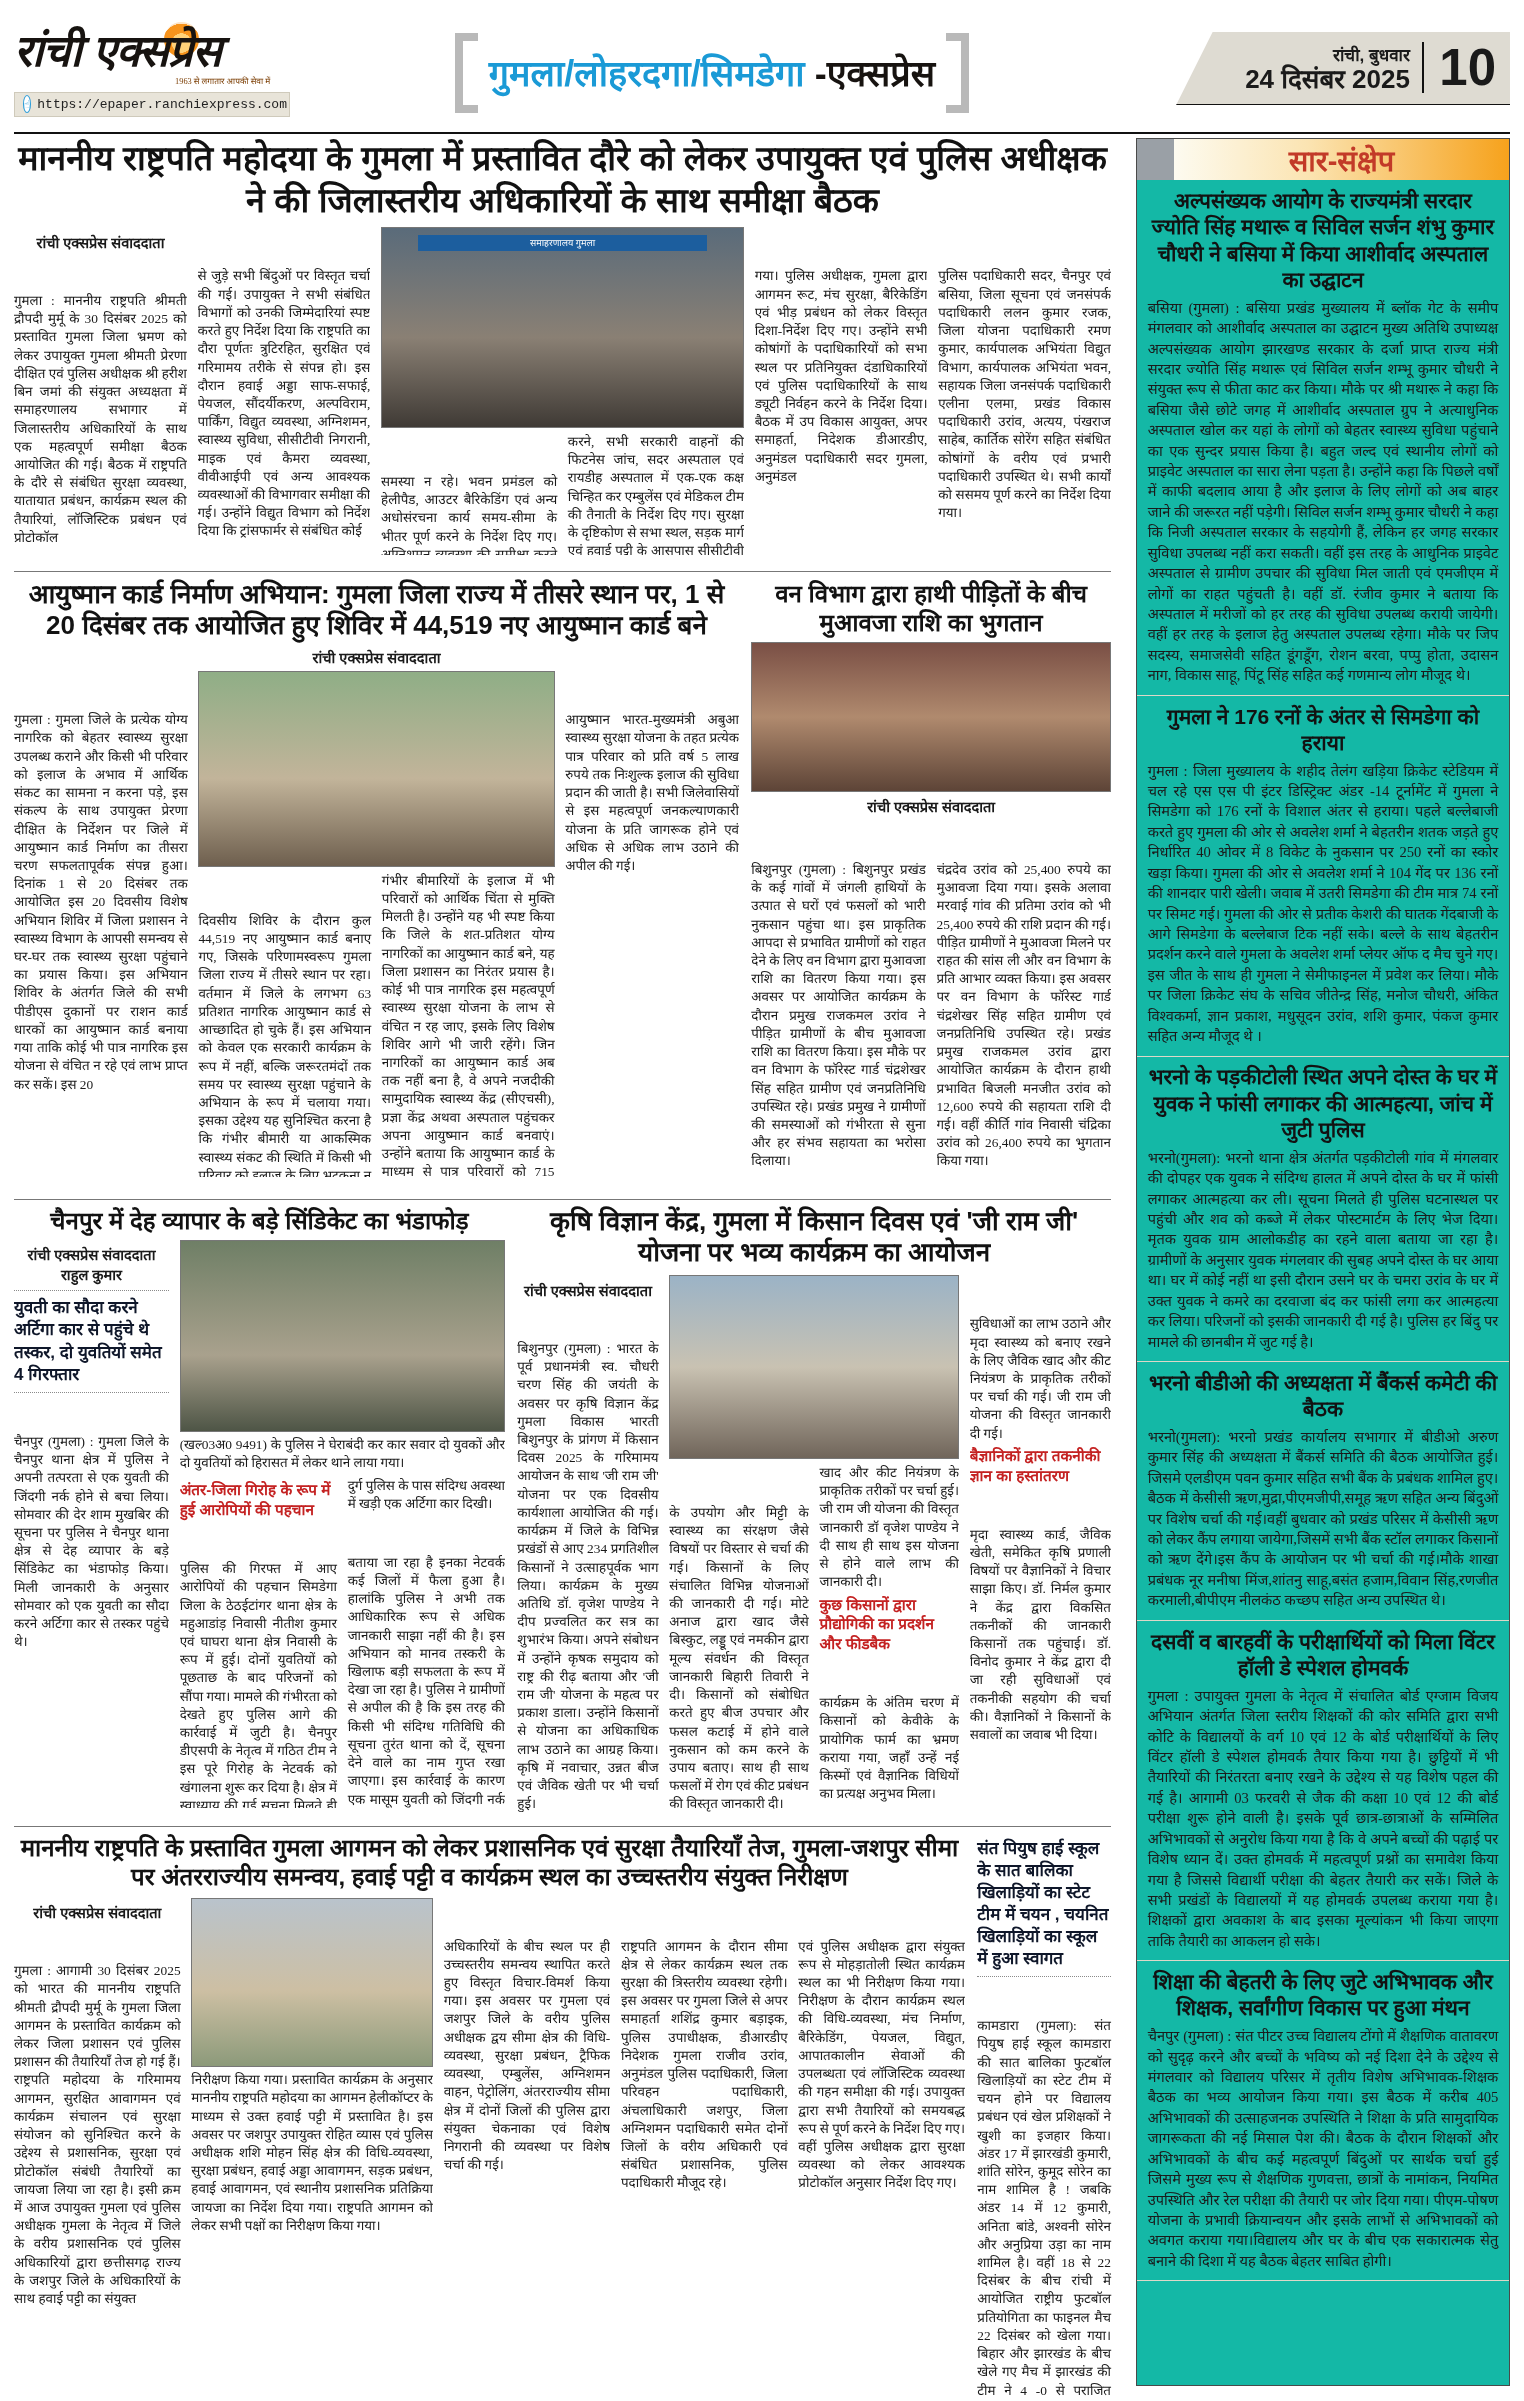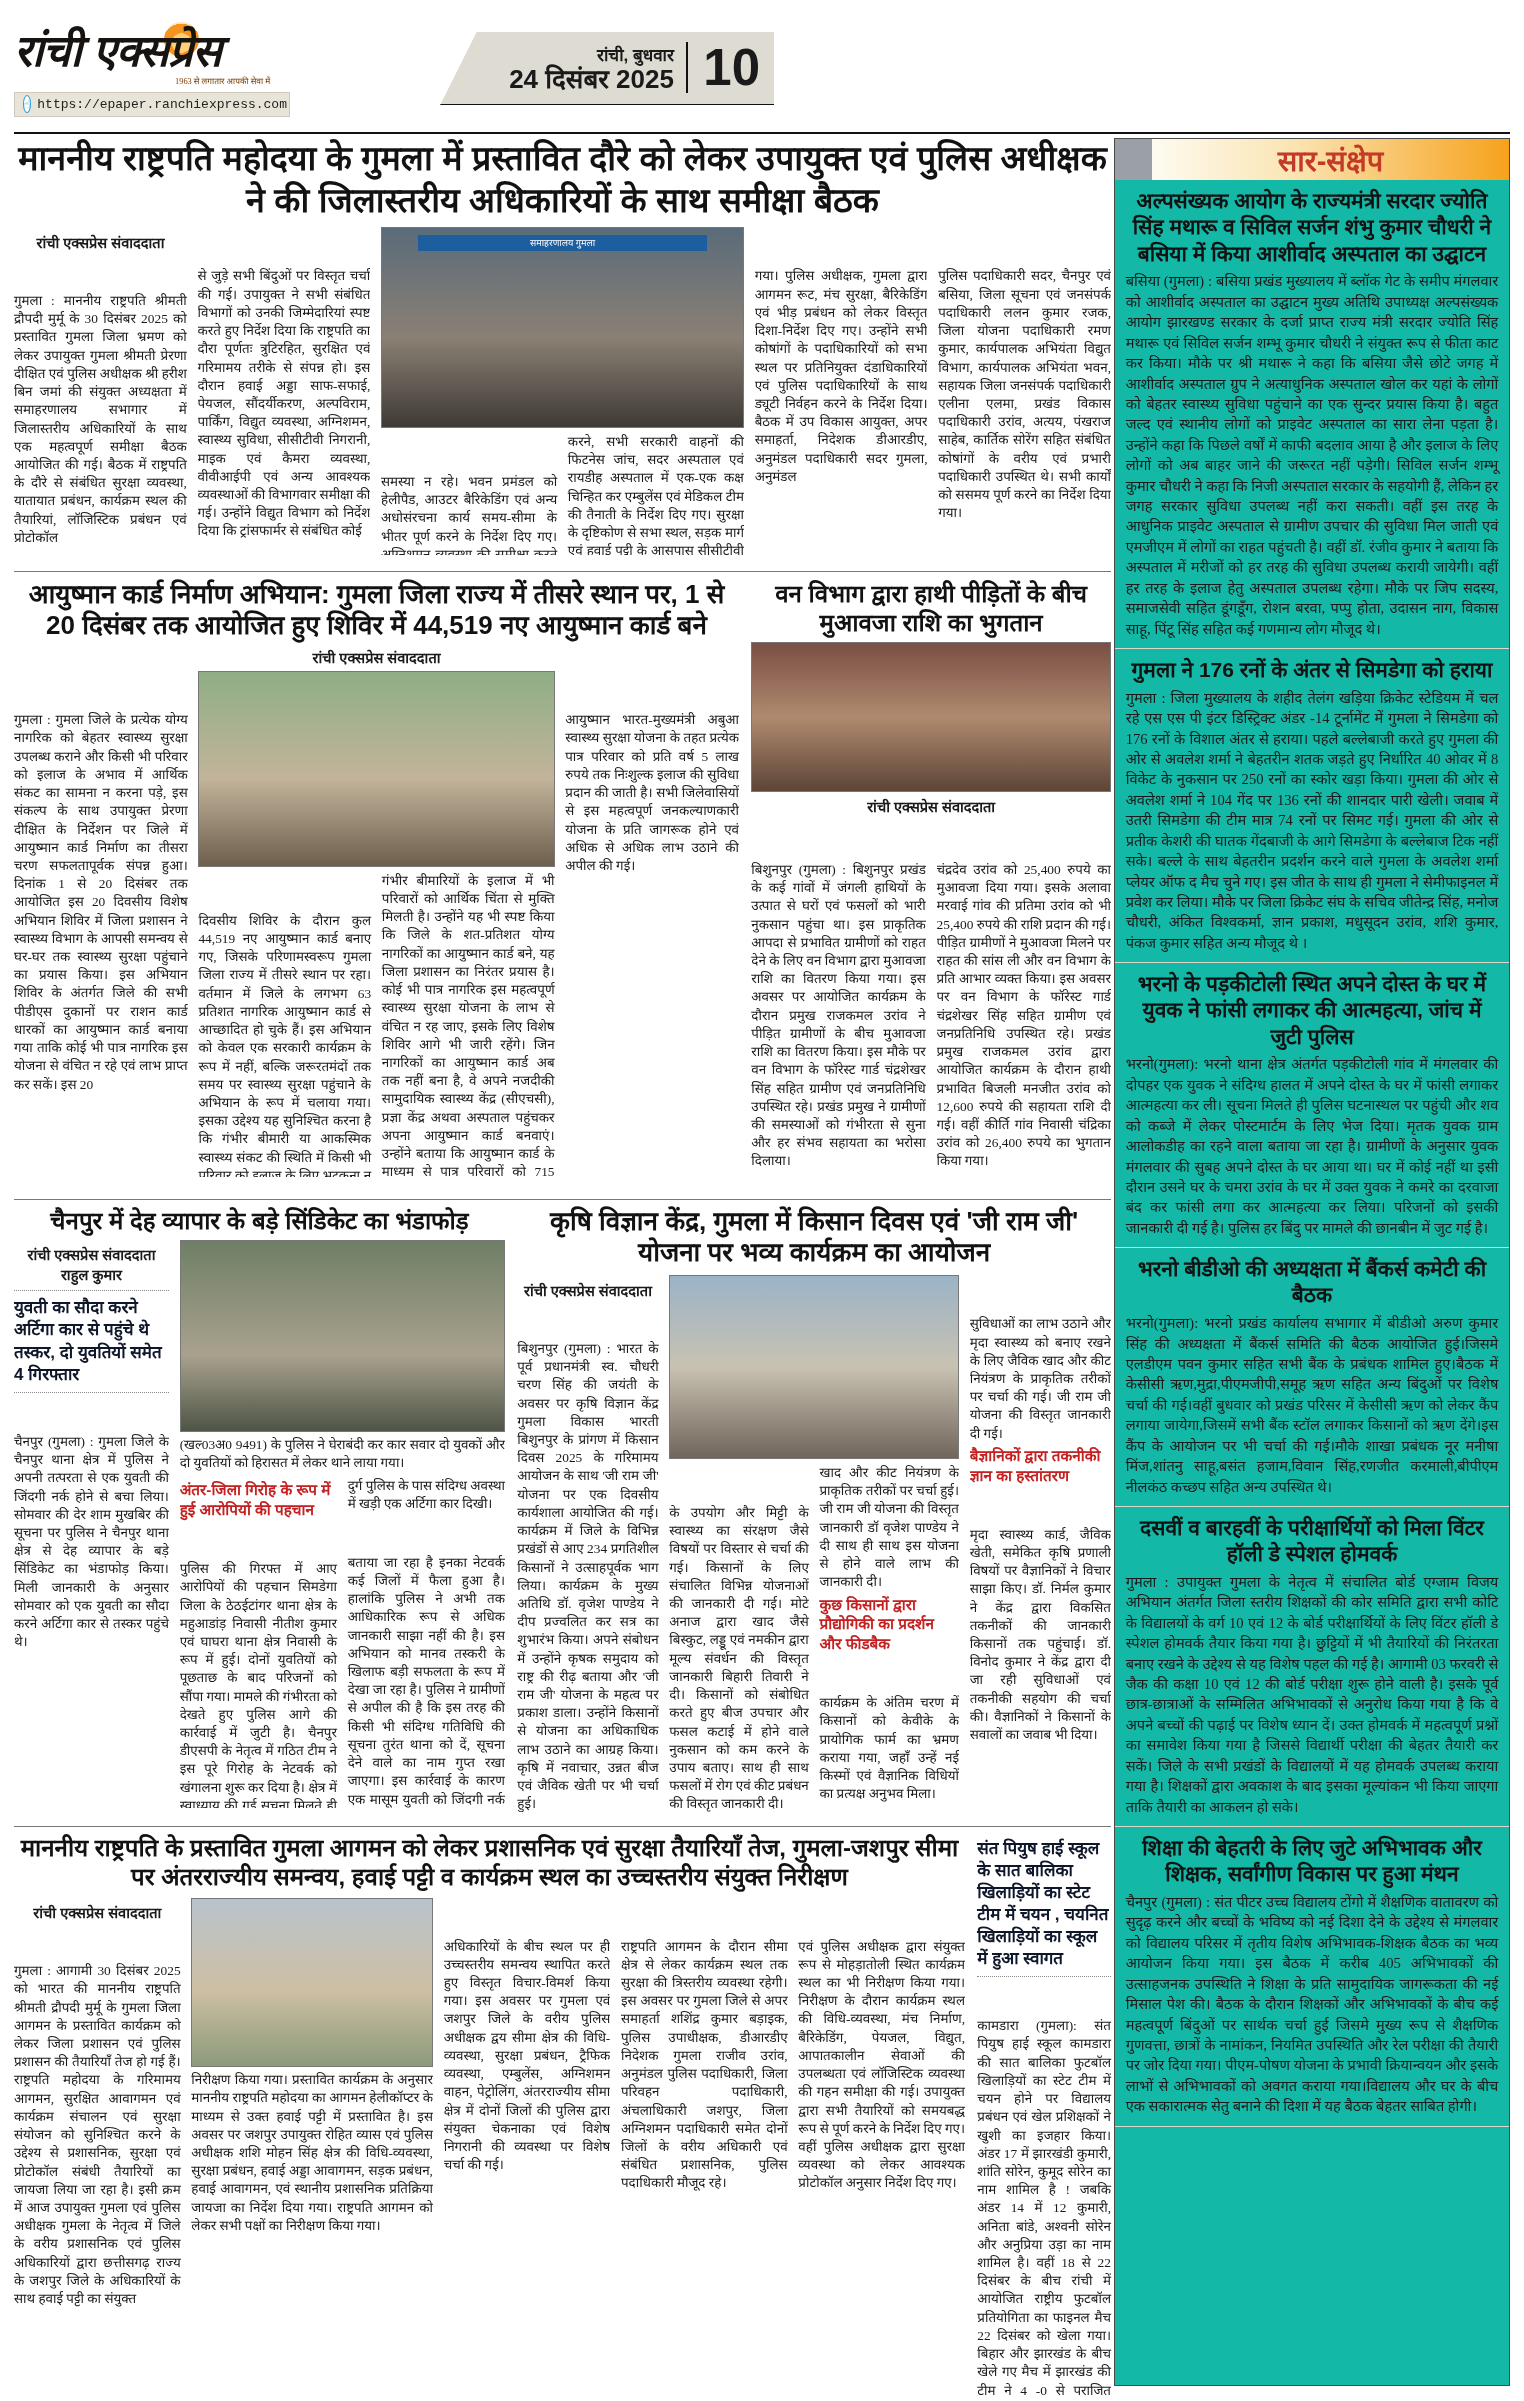--- a/index.html
+++ b/index.html
@@ -29,21 +29,21 @@
   .banner-suffix { color:#171310; }
   .date-block { width:430px; display:flex; align-items:center; justify-content:flex-end; }
   .date-band { background:#dedbd2; clip-path:polygon(11% 0,100% 0,100% 100%,0 100%); display:flex; align-items:center; justify-content:flex-end;
          gap:12.3px; padding:10.7px 14px 10.7px 69px; border-bottom:1.5px solid #111; }
   .date-lines { text-align:right; font-family:"Liberation Sans","DejaVu Sans",sans-serif; }
   .city-day { font-size:17px; font-weight:700; }
   .date-txt { font-size:26px; font-weight:800; line-height:1.05; }
   .pagenum { font-size:51px; font-weight:900; border-left:2.3px solid #111; padding-left:15px; line-height:1; font-family:"Liberation Sans","DejaVu Sans",sans-serif; }
   .masthead-rule { border-top:2.3px solid #111; margin-top:3.1px; }
   
-  .content { display:flex; gap:3px; margin-top:4.6px; height:2248px; }
+  .content { display:flex; gap:25px; margin-top:4.6px; height:2248px; }
   .main-col { width:1097px; }
   .aside-col { flex:1; border:1.5px solid #4a4a4a; background:#14b8a6; overflow:hidden; }
   
   .article h2 { font-family:"Liberation Sans","DejaVu Sans",sans-serif; font-weight:900; text-align:center; color:#121212; }
   .h-xl { font-size:34px; line-height:1.22; }
   .h-lg { font-size:26px; line-height:1.22; }
   .h-md { font-size:24px; line-height:1.22; }
   .byline { font-weight:700; font-size:14.6px; text-align:center; margin:4.6px 0; font-family:"Liberation Sans","DejaVu Sans",sans-serif; }
   .cols { display:flex; gap:10.7px; overflow:hidden; }
   .col { flex:1; overflow:hidden; }
@@ -74,20 +74,28 @@
   <div class="masthead">
     <div class="logo-block">
       <div class="sun"></div>
       <div class="logo-title">रांची एक्सप्रेस</div>
       <div class="logo-tagline">1963 से लगातार आपकी सेवा में</div>
       <div class="url-bar">
         <span class="touch-icon">☝</span>
         <span class="url-text">https://epaper.ranchiexpress.com</span>
       </div>
     </div>
+    <div class="banner-block">
+      <div class="bracket left"></div>
+      <div class="banner-text">
+        <span>गुमला/लोहरदगा/सिमडेगा</span>
+        <span class="banner-suffix">-एक्सप्रेस</span>
+      </div>
+      <div class="bracket right"></div>
+    </div>
     <div class="date-block">
       <div class="date-band">
         <div class="date-lines">
           <div class="city-day">रांची, बुधवार</div>
           <div class="date-txt">24 दिसंबर 2025</div>
         </div>
         <div class="pagenum">10</div>
       </div>
     </div>
   </div>

